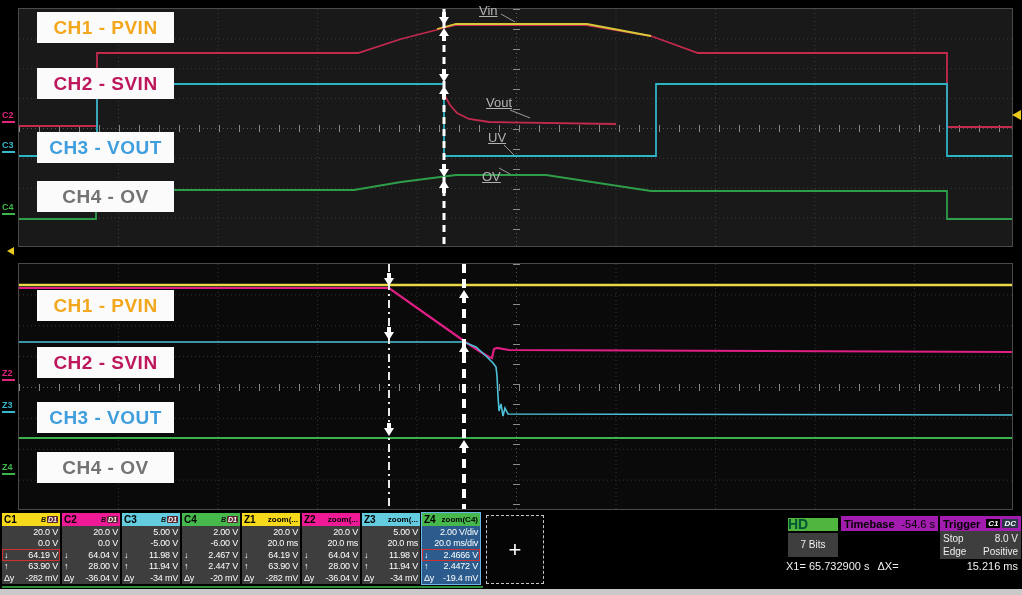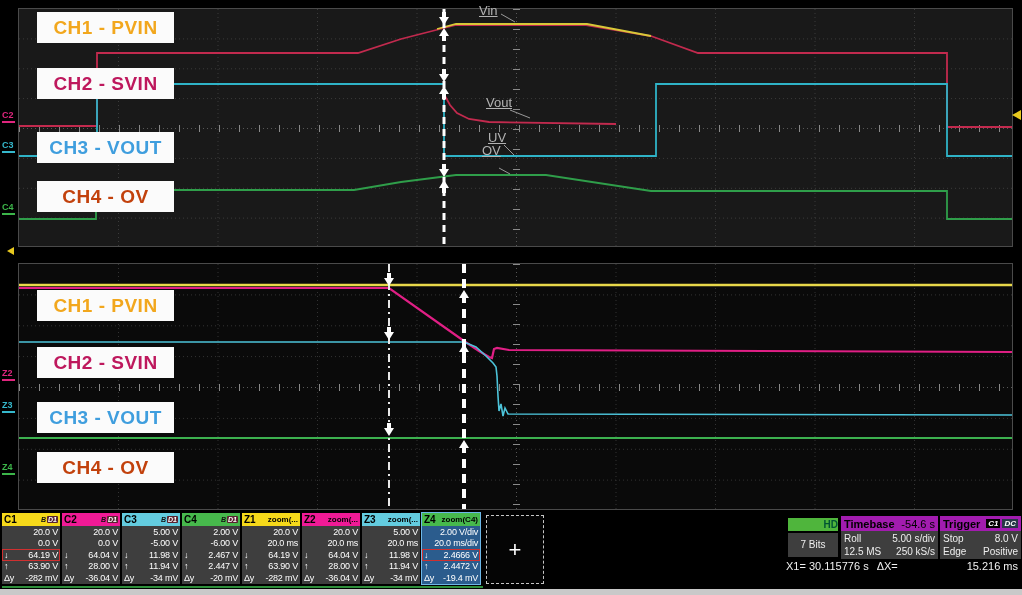--- a/index.html
+++ b/index.html
@@ -5,21 +5,21 @@
   html,body{margin:0;padding:0;background:#000;}
   .screen{position:relative;width:1022px;height:595px;background:#000;overflow:hidden;
           font-family:"Liberation Sans",sans-serif;}
   .panel{position:absolute;left:18px;width:995px;border:1px solid #4a4a4a;box-sizing:border-box;}
   .panel.top{top:8px;height:239px;background:#191919;}
   .panel.zoomp{top:263px;height:247px;background:#0a0a0a;}
   .panel svg{position:absolute;left:0;top:0;}
   .chlabel{position:absolute;left:37px;width:137px;height:31px;background:#fbfbfb;
            display:flex;align-items:center;justify-content:center;
            font-weight:bold;font-size:19px;letter-spacing:.5px;}
-  .t1{color:#f2a71d}.t2{color:#be185d}.t3{color:#3f9ede}.t4{color:#c2410c}
+  .t1{color:#f2a71d}.t2{color:#be185d}.t3{color:#3f9ede}.t4{color:#737373}
   .anno{position:absolute;color:#b2b2b2;font-size:13px;text-decoration:underline;}
   .emark{position:absolute;left:2px;font-size:9px;font-weight:bold;width:13px;height:11px;
          border-bottom:2px solid;line-height:10px;}
   .m2{color:#e0257e;border-color:#e0257e}.m3{color:#35b8cc;border-color:#35b8cc}
   .m4{color:#3cb54a;border-color:#3cb54a}
   .trig-level{position:absolute;left:1012px;top:110px;width:0;height:0;
     border-top:5px solid transparent;border-bottom:5px solid transparent;border-right:9px solid #e8c91f;}
   .trig-time{position:absolute;left:7px;top:247px;width:0;height:0;
     border-top:4px solid transparent;border-bottom:4px solid transparent;border-right:7px solid #e8c91f;}
   
@@ -33,21 +33,21 @@
   .hbadges{display:flex;gap:1px;align-items:center;}
   .bB{font-size:7px;font-weight:bold;color:#111;}
   .bD1{font-size:7px;font-weight:bold;color:#fff;background:#5a2430;padding:0 1px;border-radius:1px;}
   .drow{height:11.5px;display:flex;justify-content:flex-end;align-items:center;gap:2px;
         padding:0 2px;color:#fff;font-size:9px;letter-spacing:-.2px;}
   .drow.sp{justify-content:space-between;}
   .drow.boxed{outline:1px solid #cf3030;outline-offset:-1px;}
   .plusbox{position:absolute;left:486px;top:515px;width:56px;height:67px;border:1px dashed #c5c5c5;
            display:flex;align-items:center;justify-content:center;color:#fff;font-size:22px;background:#050505;}
   .hdbadge{position:absolute;left:788px;top:518px;width:50px;height:13px;background:#4fb53c;
-           color:#053;font-weight:bold;font-size:10px;text-align:right;line-height:13px;}
+           color:#053;font-weight:bold;font-size:14px;text-align:left;line-height:13px;}
   .bitsbox{position:absolute;left:788px;top:533px;width:50px;height:24px;background:#3e3e3e;
            color:#eee;font-size:10px;text-align:center;line-height:24px;}
   .tbbox{position:absolute;left:841px;top:516px;width:97px;}
   .trbox{position:absolute;left:940px;top:516px;width:81px;}
   .whead{height:15px;background:#a21caf;display:flex;justify-content:space-between;align-items:center;
          padding:0 3px;font-size:11px;color:#000;}
   .whead .wt{font-weight:bold;}
   .grows{background:#3e3e3e;padding:1px 0;}
   .grow{height:13px;display:flex;justify-content:space-between;align-items:center;
         padding:0 3px;font-size:10px;color:#eee;}
@@ -115,21 +115,21 @@
   </div>
 
   <div class="chlabel t1" style="top:12px">CH1 - PVIN</div>
   <div class="chlabel t2" style="top:68px">CH2 - SVIN</div>
   <div class="chlabel t3" style="top:132px">CH3 - VOUT</div>
   <div class="chlabel t4" style="top:181px">CH4 - OV</div>
 
   <div class="anno" style="left:479px;top:3px">Vin</div>
   <div class="anno" style="left:486px;top:95px">Vout</div>
   <div class="anno" style="left:488px;top:130px">UV</div>
-  <div class="anno" style="left:482px;top:143px">OV</div>
+  <div class="anno" style="left:482px;top:169px">OV</div>
 
   <div class="emark m2" style="top:110px">C2</div>
   <div class="emark m3" style="top:140px">C3</div>
   <div class="emark m4" style="top:202px">C4</div>
   <div class="trig-level"></div>
   <div class="trig-time"></div>
 
   <div class="panel zoomp">
     <svg width="993" height="245" viewBox="0 0 993 245">
       <g stroke="#333" stroke-width="1" stroke-dasharray="1 3">
@@ -399,30 +399,20 @@
   <div class="plusbox">+</div>
 
   <div class="hdbadge">HD</div>
   <div class="bitsbox">7 Bits</div>
 
   <div class="tbbox">
     <div class="whead">
         <span class="wt">Timebase</span>
       <span>-54.6 s</span>
       </div>
-    <div class="grows">
-      <div class="grow">
-          <span>Roll</span>
-        <span>5.00 s/div</span>
-        </div>
-      <div class="grow">
-          <span>12.5 MS</span>
-        <span>250 kS/s</span>
-        </div>
-    </div>
   </div>
 
   <div class="trbox">
     <div class="whead">
         <span class="wt">Trigger</span>
       <span class="tbadges">
           <i class="tb1">C1</i>
           <i class="tb2">DC</i>
         </span>
       </div>
@@ -434,21 +424,21 @@
       <div class="grow">
           <span>Edge</span>
         <span>Positive</span>
         </div>
     </div>
   </div>
 
   <div class="xread">
     <div class="xrow">
       <span class="lbl">X1=</span>
-      <span>30.115776 s</span>
+      <span>65.732900 s</span>
       <span class="dxl">ΔX=</span>
       <span class="dxv">15.216 ms</span>
     </div>
   </div>
 
   <div class="greenstrip"></div>
   <div class="graystrip"></div>
 
 </div>
 

